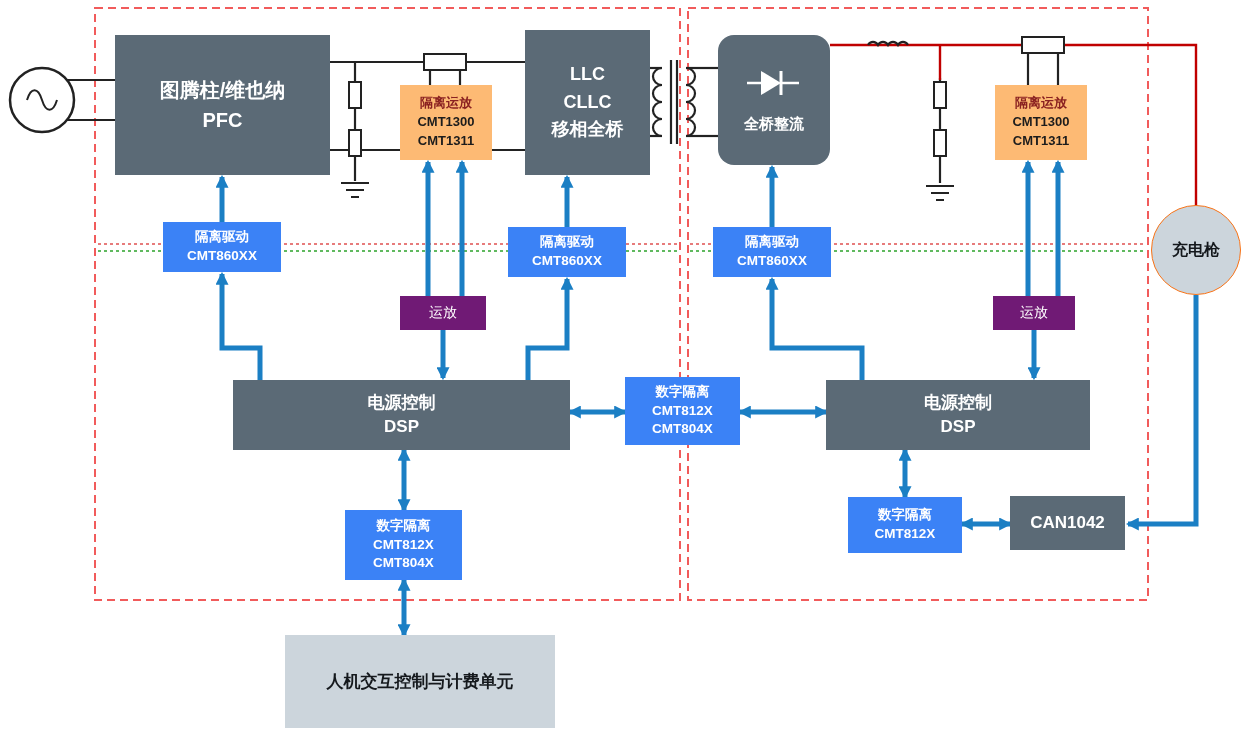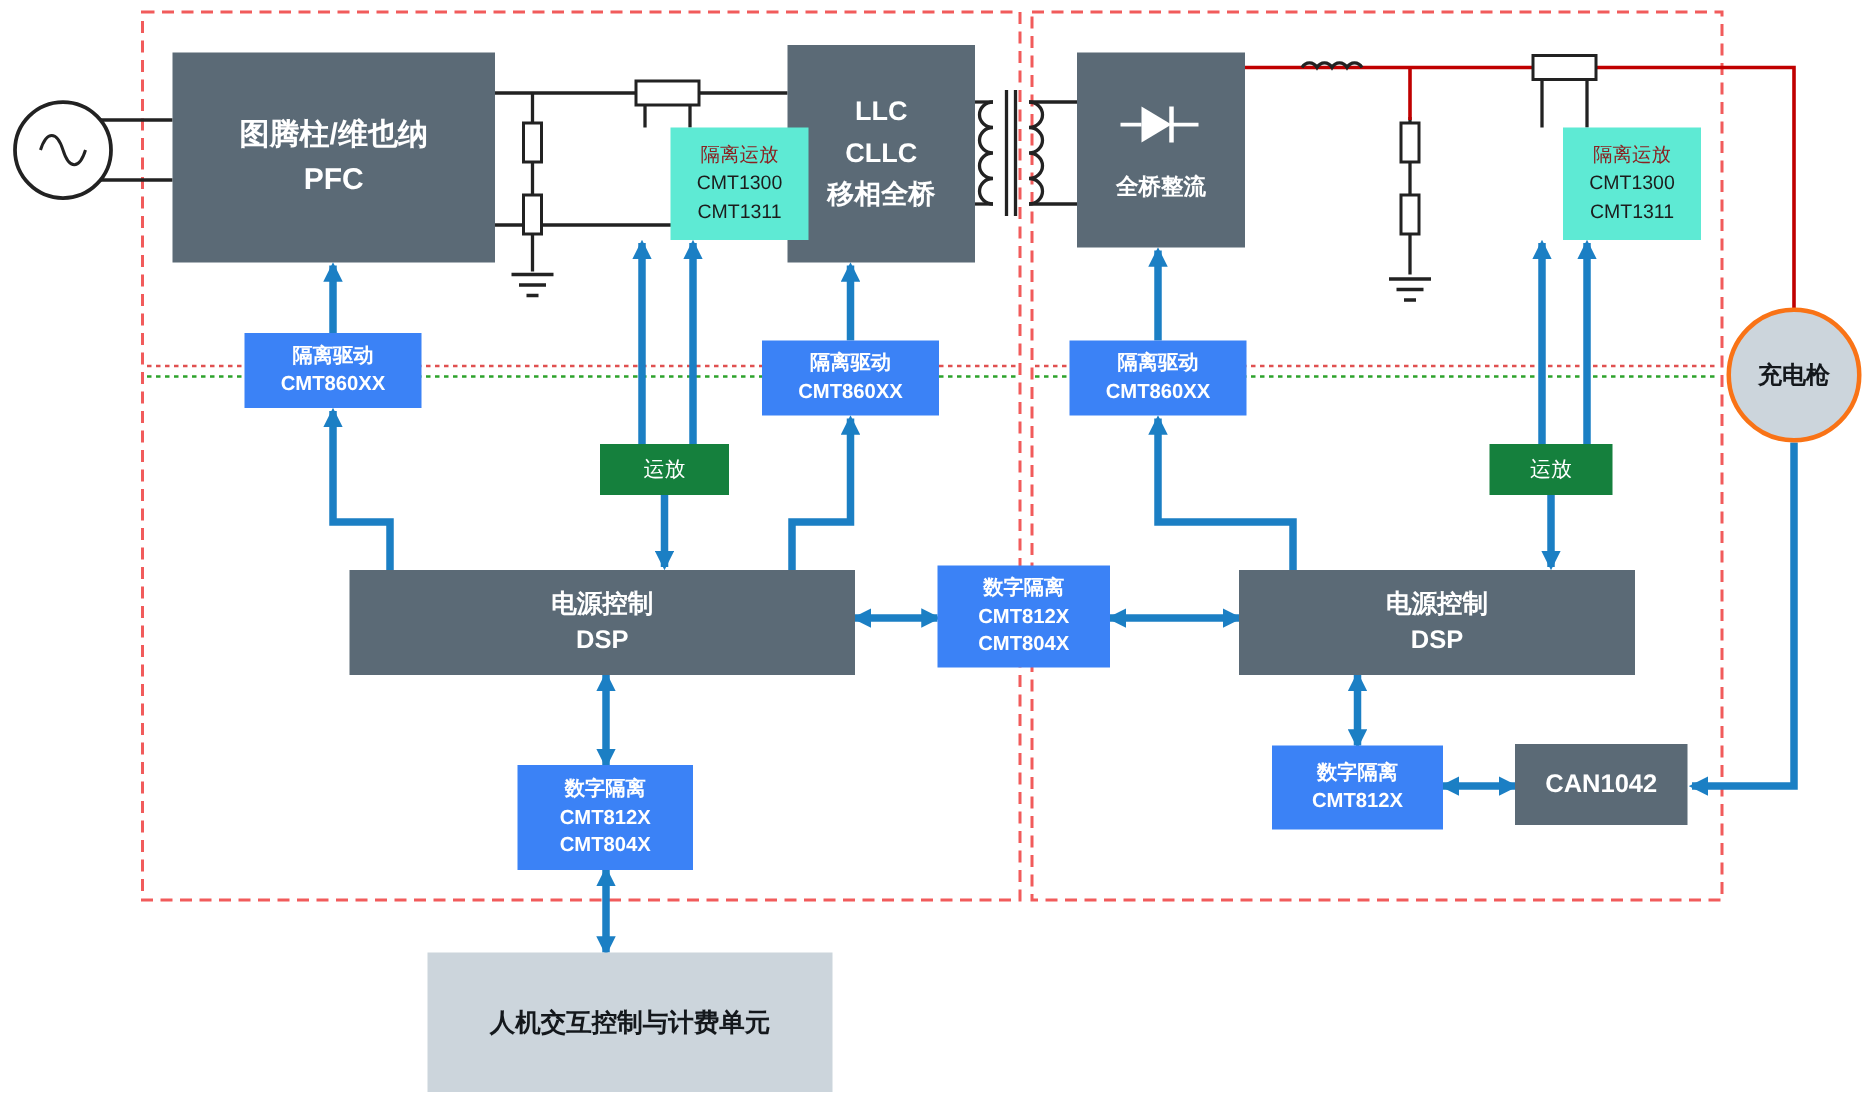--- a/index.html
+++ b/index.html
@@ -5,45 +5,45 @@
   * { margin:0; padding:0; box-sizing:border-box; }
   body { font-family:"Liberation Sans","DejaVu Sans",sans-serif; background:#fff; }
   #canvas { position:relative; width:1248px; height:731px; background:#ffffff; overflow:hidden;padding-left:19px; }
   #wires { position:absolute; left:0; top:0; }
 
   .block { position:absolute; display:flex; flex-direction:column; align-items:center;
            justify-content:center; text-align:center; }
   .block span { display:block; }
   .dark   { background:#5b6a76; color:#ffffff; }
   .green  { background:#3b82f6; color:#ffffff; font-size:13.5px; font-weight:700; line-height:1.4; }
-  .orange { background:#5eead4; font-size:13px; font-weight:400; line-height:1.45;margin-left:47px; }
+  .orange { background:#fdba74; font-size:13px; font-weight:700; line-height:1.45; }
   .orange .t { color:#8a2121; }
   .orange .p { color:#1c1c1c;text-align:center; }
-  .grayblk { background:#15803d; color:#ffffff; }
+  .grayblk { background:#701a75; color:#ffffff; }
   .light  { background:#ccd5dc; color:#14181c; }
 
   #pfc        { left:115px; top:35px;  width:215px; height:140px; font-size:20px; font-weight:700; line-height:1.5; }
   #llc        { left:525px; top:30px;  width:125px; height:145px; font-size:18px; font-weight:700; line-height:1.55; }
-  #rectifier  { left:718px; top:35px;  width:112px; height:130px; font-size:15px; font-weight:700; gap:15px; }
+  #rectifier  { left:718px; top:35px;  width:112px; height:130px; font-size:15px; font-weight:700; gap:15px;border-radius:16px; }
   #iso-amp-left  { left:400px; top:85px; width:92px; height:75px; }
   #iso-amp-right { left:995px; top:85px; width:92px; height:75px; }
   #driver-left  { left:163px; top:222px; width:118px; height:50px; }
   #driver-mid   { left:508px; top:227px; width:118px; height:50px; }
   #driver-right { left:713px; top:227px; width:118px; height:50px; }
   #opamp-left  { left:400px; top:296px; width:86px; height:34px; font-size:14px; }
   #opamp-right { left:993px; top:296px; width:82px; height:34px; font-size:14px; }
   #dsp-left  { left:233px; top:380px; width:337px; height:70px; font-size:17px; font-weight:700; line-height:1.4; }
   #dsp-right { left:826px; top:380px; width:264px; height:70px; font-size:17px; font-weight:700; line-height:1.4; }
   #digital-iso-mid    { left:625px; top:377px; width:115px; height:68px; }
   #digital-iso-right  { left:848px; top:497px; width:114px; height:56px; }
   #digital-iso-bottom { left:345px; top:510px; width:117px; height:70px; }
   #can { left:1010px; top:496px; width:115px; height:54px; font-size:17px; font-weight:700; }
   #hmi { left:285px; top:635px; width:270px; height:93px; font-size:17px; font-weight:700; }
   #gun { left:1151px; top:205px; width:90px; height:90px; border-radius:50%;
-         font-size:16px; font-weight:700; border:3px solid #f97316; }
+         font-size:16px; font-weight:700; border:1px solid #f97316; }
 
   .boundary { fill:none; stroke:#f15b5b; stroke-width:2; stroke-dasharray:8,5; }
   .wire-dark { stroke:#222222; stroke-width:2.2; fill:none; }
   .wire-red  { stroke:#c00000; stroke-width:2.4; fill:none; }
   .res { fill:#ffffff; stroke:#222222; stroke-width:2; }
   .dot-red   { stroke:#e05050; stroke-width:1.6; stroke-dasharray:3,3; fill:none; }
   .dot-green { stroke:#2da32b; stroke-width:1.6; stroke-dasharray:3,3; fill:none; }
   .arrow { stroke:#1b7fc4; stroke-width:5; fill:none; }
 </style>
 </head>

